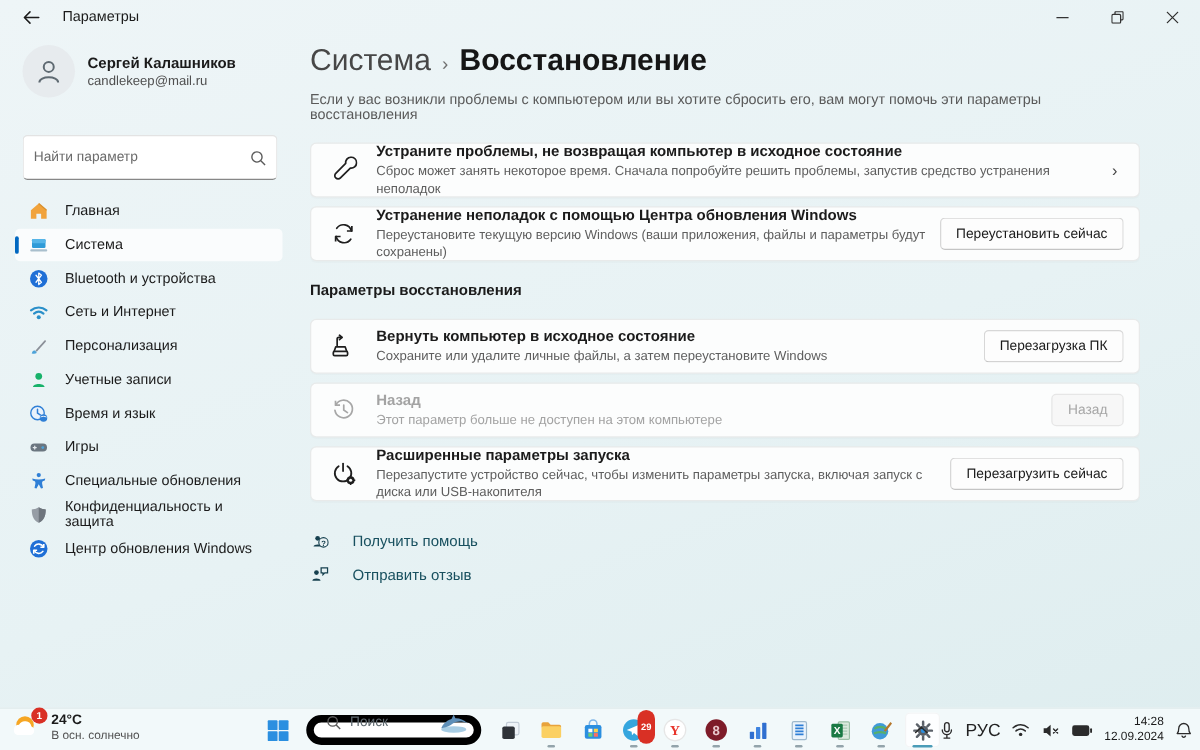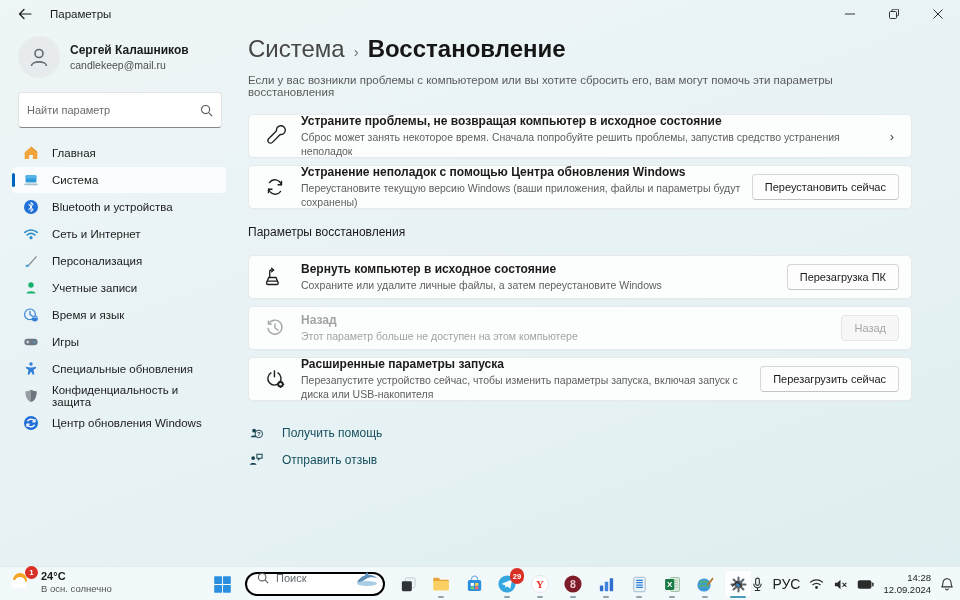--- a/index.html
+++ b/index.html
@@ -13,21 +13,21 @@
 
   
   .titlebar { position:absolute; top:0; left:0; right:0; height:28px; display:flex; align-items:center; }
   .back-btn { width:30px; height:22px; margin-left:10px; display:flex; align-items:center; justify-content:center; border-radius:4px; }
   .app-title { font-size:11.5px; margin-left:10px; }
   .win-controls { position:absolute; right:0; top:0; height:28px; display:flex; }
   .win-btn { width:44px; height:28px; display:flex; align-items:center; justify-content:center; }
 
   
   .sidebar { position:absolute; top:28px; left:0; width:238px; bottom:34px; padding:0 12px; }
-  .profile { display:flex; align-items:center; gap:10px; margin:8px 4px 14px 6px; }
+  .profile { display:flex; align-items:center; gap:10px; margin:8px 4px 30px 6px; }
   .avatar { width:42px; height:42px; border-radius:50%; background:#e7ebee; display:flex; align-items:center; justify-content:center; }
   .profile-name { font-size:12px; font-weight:700; }
   .profile-email { font-size:10.5px; color:#4f4f4f; margin-top:2px; }
   .search-box { height:36px; margin:0 4px 12px 6px; background:#ffffff; border:1px solid #e3e3e3; border-bottom:1px solid #878787;
     border-radius:4px; display:flex; align-items:center; padding:0 8px; }
   .search-box input { flex:1; border:none; outline:none; font-size:11px; font-family:inherit; color:#1b1b1b; background:transparent; }
   .search-box input::placeholder { color:#6b6b6b; }
   .nav { margin-top:4px; }
   .nav-item { position:relative; display:flex; align-items:center; gap:13px; height:26px; padding:0 11px; border-radius:4px;
     font-size:11.5px; margin-bottom:1px; cursor:default; }
@@ -48,44 +48,44 @@
     padding:0 12px 0 15px; margin-bottom:7px; box-shadow:0 1px 1px rgba(0,0,0,0.02); }
   .card-ic { width:22px; margin-right:15px; flex:0 0 22px; }
   .card-txt { flex:1; min-width:0; }
   .card-title { font-size:12px; font-weight:600; line-height:1.25; }
   .card-desc { font-size:10.5px; color:#5e5e5e; margin-top:2px; line-height:1.25; }
   .card.disabled .card-title, .card.disabled .card-desc { color:#a3a3a3; }
   .chev { color:#454545; font-size:13px; padding:0 5px; }
   .btn { font-family:inherit; font-size:11px; color:#1b1b1b; background:#fdfdfd; border:1px solid #d7d7d7; border-bottom-color:#c4c4c4;
     border-radius:4px; padding:6px 12px; white-space:nowrap; cursor:pointer; }
   .btn:disabled { color:#a6a6a6; background:#f7f7f7; border-color:#e6e6e6; }
-  .section-h { font-size:12px; font-weight:400; margin:16px 0 9px; }
+  .section-h { font-size:12px; font-weight:700; margin:16px 0 9px; }
 
   .links { margin-top:18px; }
   .link-row { display:flex; align-items:center; gap:19px; height:27px; }
   .link-row a { font-size:12px; color:#18505f; text-decoration:none; }
 
   
   .taskbar { position:absolute; left:0; right:0; bottom:0; height:34px; background:#f2f9fa; border-top:1px solid #e0eaeb; }
   .weather { position:absolute; left:8px; top:2px; display:flex; align-items:center; gap:7px; }
   .weather-icon-wrap { position:relative; width:26px; height:26px; }
   .weather-badge { position:absolute; top:-3px; right:-4px; min-width:13px; height:13px; border-radius:7px; background:#d93025; color:#fff;
     font-size:8px; font-weight:700; display:flex; align-items:center; justify-content:center; padding:0 2px; }
   .weather-temp { font-size:11px; font-weight:600; line-height:1.2; }
   .weather-cond { font-size:9.5px; color:#525252; line-height:1.2; }
 
   .tb-center { position:absolute; left:50%; top:0; height:34px; transform:translateX(-50%); display:flex; align-items:center; gap:5px; }
   .tb-icon { position:relative; width:28px; height:28px; display:flex; align-items:center; justify-content:center; border-radius:4px; }
   .tb-icon .dash { position:absolute; bottom:0px; left:50%; transform:translateX(-50%); width:6px; height:2.5px; border-radius:2px; background:#93a4ab; }
   .tb-icon.active { background:rgba(255,255,255,0.85); box-shadow:inset 0 0 0 1px rgba(0,0,0,0.04); }
   .tb-icon.active .dash { width:16px; background:#4b9cb8; }
-  .tb-badge { position:absolute; top:-2px; right:-3px; min-width:14px; height:16px; border-radius:7px; background:#d93025; color:#fff;
+  .tb-badge { position:absolute; top:-2px; right:-3px; min-width:14px; height:27px; border-radius:7px; background:#d93025; color:#fff;
     font-size:7.5px; font-weight:700; display:flex; align-items:center; justify-content:center; padding:0 2px; }
   .tb-search { display:flex; align-items:center; gap:7px; width:140px; height:24px; border-radius:12px; background:#fff;
-    border:2px solid #000000; padding:0 3px 12px 10px; margin:0 4px; }
+    border:6px solid #000000; padding:0 3px 12px 10px; margin:0 4px; }
   .tb-search span { flex:1; font-size:11px; color:#5f6a70; }
 
   .tray { position:absolute; right:6px; top:0; height:34px; display:flex; align-items:center; gap:9px; }
   .tray-lang { font-size:14px; color:#222; }
   .tray-clock { text-align:right; font-size:9.5px; line-height:1.3; color:#1b1b1b; }
 </style>
 </head>
 <body>
 
 <div class="titlebar">

